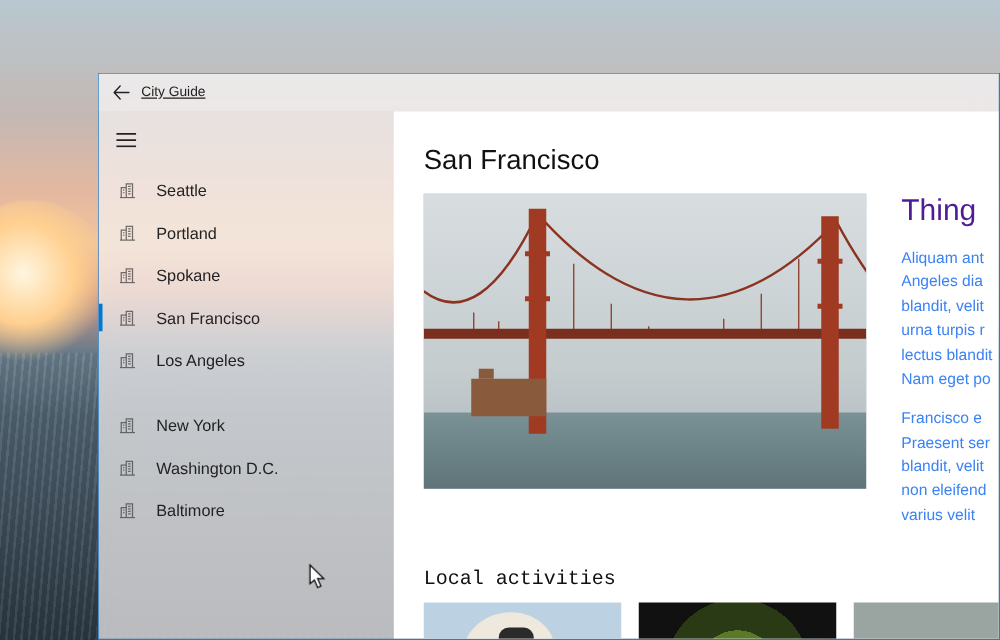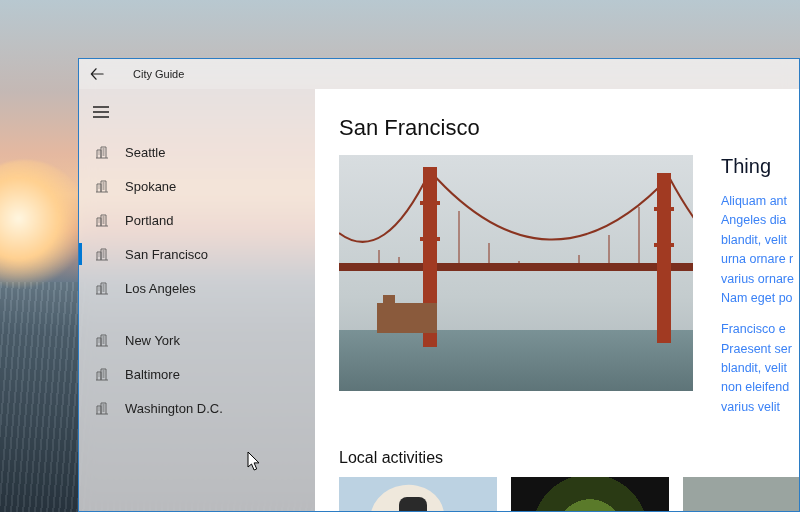--- a/index.html
+++ b/index.html
@@ -40,21 +40,21 @@
 
   .titlebar {
     height: 30px; display: flex; align-items: center; padding: 0 6px;
     font-size: 11px; color: #222;
     background: rgba(255,255,255,0.25);
   }
   .titlebar .back {
     width: 24px; height: 24px; display:flex; align-items:center; justify-content:center;
     cursor: pointer;
   }
-  .titlebar .title { margin-left: 24px; }
+  .titlebar .title { margin-left: 4px; text-decoration: underline; }
 
   .body { flex:1; display:flex; overflow:hidden; }
 
   .sidebar {
     width: 236px; flex-shrink:0;
     background: rgba(235,230,228,0.35);
     display:flex; flex-direction:column;
     padding-top: 6px;
   }
   .hamburger {
@@ -93,25 +93,25 @@
   .hero-img .tower::before, .hero-img .tower::after {
     content:""; position:absolute; left:-3px; right:-3px; height:4px; background:#a13a22;
   }
   .hero-img .tower::before { top:34px; }
   .hero-img .tower::after { top:70px; }
   .hero-img .fort { position:absolute; left:38px; bottom:58px; width:60px; height:30px; background:#8a5a3c; }
   .hero-img .fort::before { content:""; position:absolute; left:6px; top:-8px; width:12px; height:8px; background:#8a5a3c; }
   .hero-img svg.cables { position:absolute; inset:0; }
 
   .text-col { flex:1; min-width:0; overflow:hidden; padding-right:0; }
-  .section-title { font-size: 20px; font-weight:300; color:#0f172a; margin-bottom:14px; white-space:nowrap; }
+  .section-title { font-size: 24px; font-weight:300; color:#4c1d95; margin-bottom:14px; white-space:nowrap; }
   .para { font-size: 12.5px; line-height:1.55; color:#3b82f6; margin-bottom:12px; white-space:nowrap; overflow:hidden; }
   .para span { display:block; }
 
-  .subheading { font-size: 16px; color:#111; margin: 20px 0 10px 0; font-weight:400; }
+  .subheading { font-size: 16px; color:#111; margin: 20px 0 10px 0; font-weight:400;font-family:Liberation Mono, monospace; }
   .thumbs { display:flex; gap: 14px; }
   .thumb { width: 158px; height: 100px; background:#789; flex-shrink:0; position:relative; overflow:hidden; }
   .thumb.surf { background: linear-gradient(#bcd2e2 45%, #c7a373 45%); }
   .thumb.surf::after { content:""; position:absolute; left:60px; top:20px; width:28px; height:44px; background:#2a2a2a; border-radius:8px 8px 4px 4px; }
   .thumb.surf::before { content:""; position:absolute; left:30px; top:8px; width:74px; height:46px; background:#efe8dc; border-radius:50% 50% 8px 8px / 70% 70% 8px 8px; transform:rotate(-8deg); }
   .thumb.dish { background: radial-gradient(circle at 50% 55%, #5a7a2a 0 34%, #2a3a14 34% 60%, #111 60%); }
   .thumb.seal { background: linear-gradient(#9aa4a0 45%, #5a6460 45%); }
   .thumb.seal::after { content:""; position:absolute; left:48px; top:38px; width:70px; height:42px; background:#4a4440; border-radius:50% 40% 40% 50%; }
 
   .cursor { position:absolute; left:247px; top:451px; z-index:5; }
@@ -148,30 +148,30 @@
               </svg>
             </span>
             <span>Seattle</span>
           </div>
           <div class="nav-item">
             <span class="icon">
               <svg width="14" height="14" viewBox="0 0 14 14">
                 <path d="M2 13V5h4v8M6 13V2h5v11M3.5 7h1M3.5 9h1M7.5 4h2M7.5 6h2M7.5 8h2M7.5 10h2M1 13h12" stroke="#444" stroke-width="1" fill="none"></path>
               </svg>
             </span>
+            <span>Portland</span>
+          </div>
+          <div class="nav-item">
+            <span class="icon">
+              <svg width="14" height="14" viewBox="0 0 14 14">
+                <path d="M2 13V5h4v8M6 13V2h5v11M3.5 7h1M3.5 9h1M7.5 4h2M7.5 6h2M7.5 8h2M7.5 10h2M1 13h12" stroke="#444" stroke-width="1" fill="none"></path>
+              </svg>
+            </span>
             <span>Spokane</span>
           </div>
-          <div class="nav-item">
-            <span class="icon">
-              <svg width="14" height="14" viewBox="0 0 14 14">
-                <path d="M2 13V5h4v8M6 13V2h5v11M3.5 7h1M3.5 9h1M7.5 4h2M7.5 6h2M7.5 8h2M7.5 10h2M1 13h12" stroke="#444" stroke-width="1" fill="none"></path>
-              </svg>
-            </span>
-            <span>Portland</span>
-          </div>
           <div class="nav-item selected">
             <span class="icon">
               <svg width="14" height="14" viewBox="0 0 14 14">
                 <path d="M2 13V5h4v8M6 13V2h5v11M3.5 7h1M3.5 9h1M7.5 4h2M7.5 6h2M7.5 8h2M7.5 10h2M1 13h12" stroke="#444" stroke-width="1" fill="none"></path>
               </svg>
             </span>
             <span>San Francisco</span>
           </div>
           <div class="nav-item">
             <span class="icon">
@@ -189,29 +189,29 @@
               </svg>
             </span>
             <span>New York</span>
           </div>
           <div class="nav-item">
             <span class="icon">
               <svg width="14" height="14" viewBox="0 0 14 14">
                 <path d="M2 13V5h4v8M6 13V2h5v11M3.5 7h1M3.5 9h1M7.5 4h2M7.5 6h2M7.5 8h2M7.5 10h2M1 13h12" stroke="#444" stroke-width="1" fill="none"></path>
               </svg>
             </span>
+            <span>Washington D.C.</span>
+          </div>
+          <div class="nav-item">
+            <span class="icon">
+              <svg width="14" height="14" viewBox="0 0 14 14">
+                <path d="M2 13V5h4v8M6 13V2h5v11M3.5 7h1M3.5 9h1M7.5 4h2M7.5 6h2M7.5 8h2M7.5 10h2M1 13h12" stroke="#444" stroke-width="1" fill="none"></path>
+              </svg>
+            </span>
             <span>Baltimore</span>
-          </div>
-          <div class="nav-item">
-            <span class="icon">
-              <svg width="14" height="14" viewBox="0 0 14 14">
-                <path d="M2 13V5h4v8M6 13V2h5v11M3.5 7h1M3.5 9h1M7.5 4h2M7.5 6h2M7.5 8h2M7.5 10h2M1 13h12" stroke="#444" stroke-width="1" fill="none"></path>
-              </svg>
-            </span>
-            <span>Washington D.C.</span>
           </div>
         </div>
     </div>
 
     <div class="content">
       <div class="page-title">San Francisco</div>
       <div class="hero-row">
         <div class="hero-img" aria-label="Golden Gate Bridge">
           <div class="sky"></div>
             <div class="water"></div>
@@ -235,22 +235,22 @@
           <div class="tower l"></div>
             <div class="tower r"></div>
           <div class="fort"></div>
         </div>
         <div class="text-col">
           <div class="section-title">Thing</div>
           <div class="para" id="para1">
               <span>Aliquam ant</span>
               <span>Angeles dia</span>
               <span>blandit, velit</span>
-              <span>urna ornare r</span>
-              <span>varius ornare</span>
+              <span>urna turpis r</span>
+              <span>lectus blandit</span>
               <span>Nam eget po</span>
             </div>
           <div class="para" id="para2">
               <span>Francisco e</span>
               <span>Praesent ser</span>
               <span>blandit, velit</span>
               <span>non eleifend</span>
               <span>varius velit</span>
             </div>
         </div>

